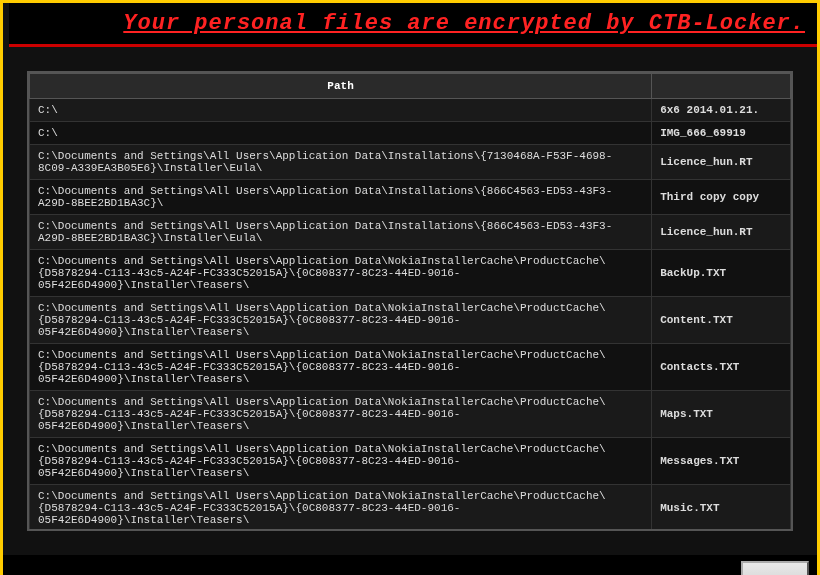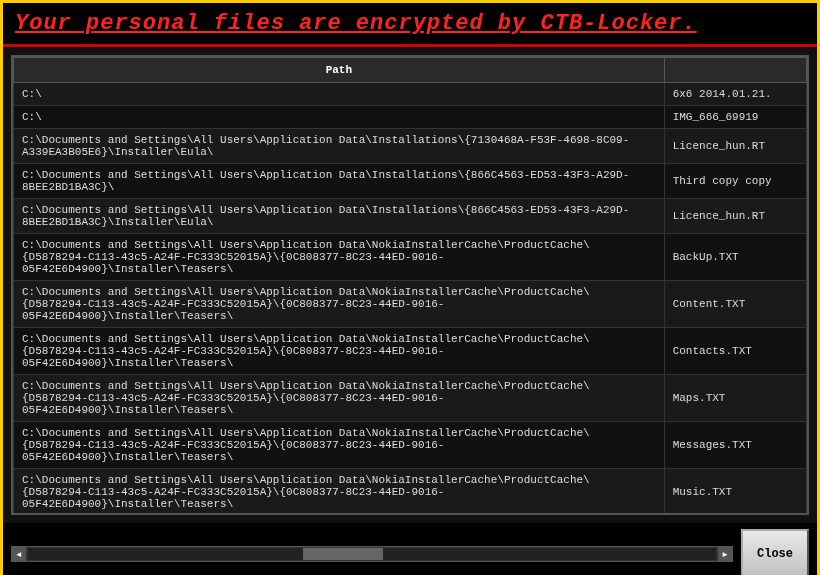--- a/index.html
+++ b/index.html
@@ -16,37 +16,38 @@
       height: 575px;
       background: #111;
       border: 3px solid #ffcc00;
       position: relative;
     }
 
     .header-banner {
       background: #000;
       padding: 8px 12px;
       border-bottom: 3px solid #cc0000;
-      text-align: left;
+      text-align: right;
+      margin-left: 6px;
     }
 
     .header-banner span {
       color: #ff2222;
       font-size: 22px;
       font-weight: bold;
       font-style: italic;
       text-decoration: underline;
       text-shadow: 1px 1px 2px #000;
       letter-spacing: 1px;
     }
 
     .table-container {
       background: #000;
       border: 2px solid #555;
-      margin: 8px;
+      margin: 24px;
       overflow: hidden;
       position: relative;
       height: 460px;
     }
 
     .table-scroll {
       overflow-y: auto;
       overflow-x: auto;
       height: 100%;
     }
@@ -89,20 +90,21 @@
     }
 
     td:first-child {
       width: 640px;
     }
 
     td:last-child {
       width: 140px;
       white-space: nowrap;
       color: #ddd;
+      font-weight: bold;
     }
 
     .bottom-bar {
       display: flex;
       align-items: center;
       padding: 6px 8px;
       background: #000;
       gap: 8px;
     }
 

